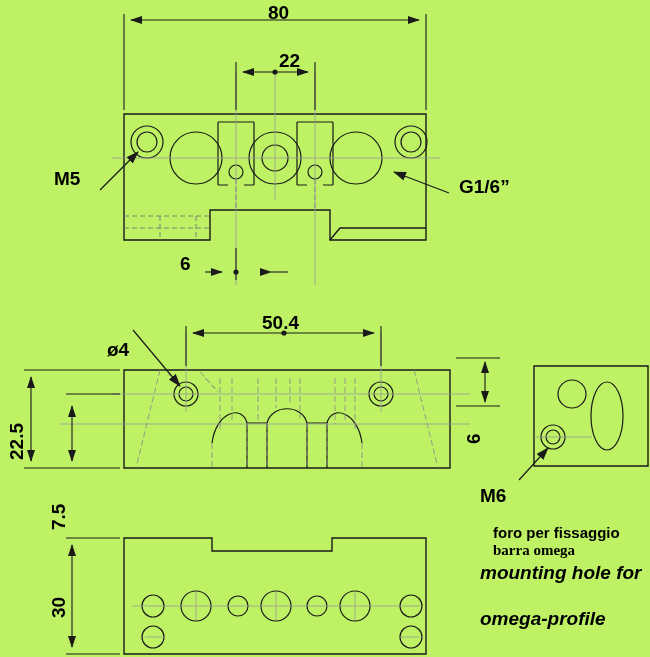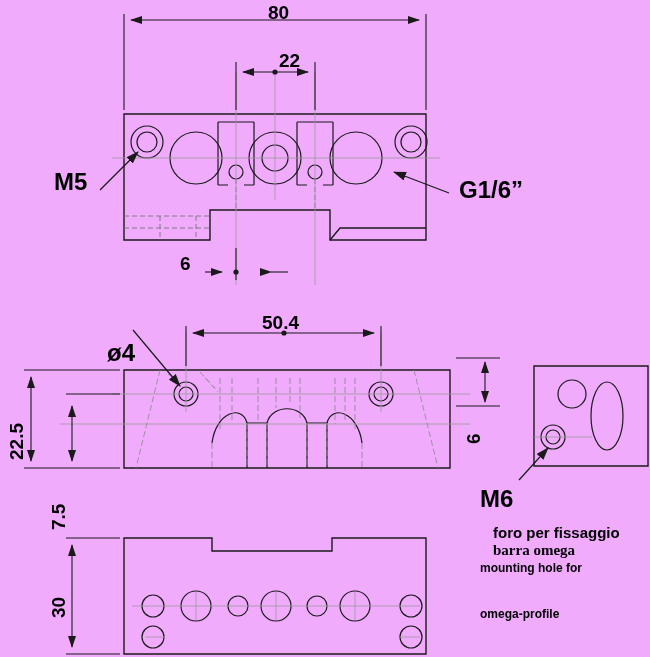--- a/index.html
+++ b/index.html
@@ -7,48 +7,49 @@
     padding: 0;
     background: #ffffff;
   }
   body {
     font-family: "Liberation Sans", sans-serif;
   }
   #sheet {
     position: relative;
     width: 650px;
     height: 657px;
-    background: #f0abfc;
+    background: #bef264;
     overflow: hidden;
   }
   #sheet svg {
     position: absolute;
     left: 0;
     top: 0;
   }
   .lbl {
     position: absolute;
     font-family: "Liberation Sans", sans-serif;
     font-weight: bold;
     color: #000000;
     white-space: nowrap;
     line-height: 1.15;
   }
   .lbl.dim {
     font-size: 19px;
   }
   .lbl.tag {
-    font-size: 24px;
+    font-size: 19px;
   }
   .lbl.note {
     font-size: 15px;
     margin-left: 13px;
   }
   .lbl.note-it {
-    font-size: 12px;
+    font-size: 19px;
+    font-style: italic;
     font-weight: bold;
   }
   .vert {
     transform-origin: left top;
     transform: rotate(-90deg);
   }
 </style>
 </head>
 <body>
 

